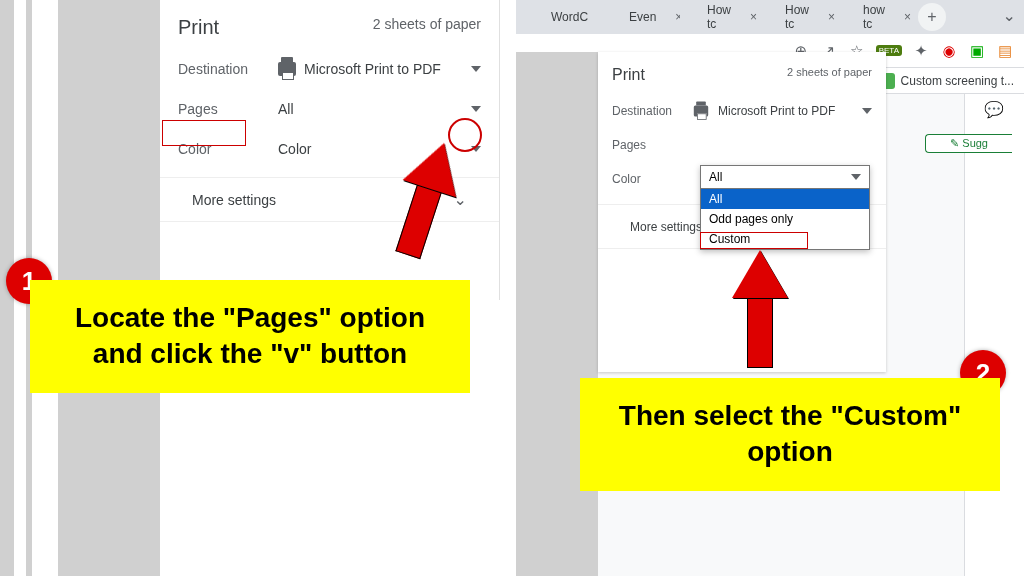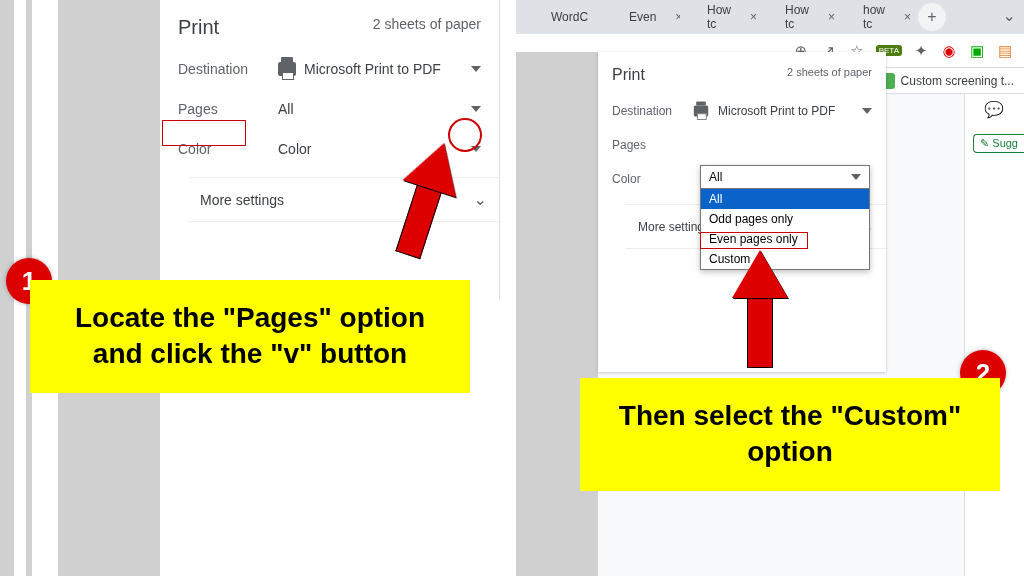--- a/index.html
+++ b/index.html
@@ -14,21 +14,21 @@
   .panel1 { position:absolute; left:160px; top:0; width:340px; height:300px; background:#fff; border-right:1px solid #e0e0e0;}
   .panel1 .hdr { display:flex; justify-content:space-between; padding:16px 18px 10px; }
   .panel1 .hdr .title { font-size:20px; color:#3c4043; }
   .panel1 .hdr .sheets { font-size:14px; color:#5f6368; }
 
   .row { display:flex; align-items:flex-start; padding:12px 18px; }
   .row .label { width:100px; font-size:14px; color:#5f6368; }
   .row .value { flex:1; display:flex; align-items:center; gap:8px; font-size:14px; color:#3c4043; }
   .triangle { width:0;height:0;border-left:5px solid transparent;border-right:5px solid transparent;border-top:6px solid #5f6368; }
 
-  .ms-row { display:flex; justify-content:space-between; align-items:center; padding:12px 12px; font-size:14px; color:#3c4043; border-top:1px solid #eee; border-bottom:1px solid #eee; margin-top:8px;margin-left:28px;}
+  .ms-row { display:flex; justify-content:space-between; align-items:center; padding:12px 32px; font-size:14px; color:#3c4043; border-top:1px solid #eee; border-bottom:1px solid #eee; margin-top:8px;}
   .chev { font-size:16px; color:#5f6368; }
 
   
   .redbox { position:absolute; border:1.5px solid #c00; }
   .redcircle { position:absolute; border:2px solid #c00; border-radius:50%; }
 
   
   .arrow { position:absolute; }
   .arrow .head { width:0;height:0;border-left:28px solid transparent;border-right:28px solid transparent;border-bottom:48px solid #d00; filter:drop-shadow(1px 1px 0 #000);}
   .arrow .stem { width:26px; height:70px; background:#d00; margin:0 auto; border:1px solid #000; border-top:none; }
@@ -50,21 +50,21 @@
 
   .toolbar { height:34px; background:#fff; border-bottom:1px solid #dadce0; display:flex; align-items:center; justify-content:flex-end; padding:0 10px; gap:10px;}
   .toolbar .ico { width:18px; height:18px; font-size:15px; color:#5f6368; display:flex; align-items:center; justify-content:center;}
   .beta { font-size:8px; background:#4d7c0f; color:#fff; padding:1px 3px; border-radius:3px;}
 
   .bookmarks { height:26px; background:#fff; border-bottom:1px solid #dadce0; display:flex; align-items:center; justify-content:flex-end; padding-right:10px; gap:6px; font-size:12px; color:#3c4043;}
   .bookmarks .ico { width:16px; height:16px; background:#4caf50; border-radius:3px; display:inline-block;}
 
   .docarea { position:absolute; left:0; right:0; top:94px; bottom:0; background:#f8f9fa; }
   .docright { position:absolute; right:0; top:0; width:60px; height:100%; background:#fff; border-left:1px solid #dadce0; padding-top:6px; display:flex; flex-direction:column; align-items:center; gap:14px;}
-  .sugg { position:absolute; right:0; top:40px; font-size:11px; color:#1a7f37; border:1px solid #1a7f37; border-right:none; padding:2px 6px; background:#fff; border-radius:4px 0 0 4px;}
+  .sugg { position:absolute; right:12px; top:40px; font-size:11px; color:#1a7f37; border:1px solid #1a7f37; border-right:none; padding:2px 24px; background:#fff; border-radius:4px 0 0 4px;}
 
   
   .panel2 { position:absolute; left:598px; top:52px; width:288px; height:320px; background:#fff; box-shadow:0 1px 3px rgba(0,0,0,.2); }
   .panel2 .hdr { display:flex; justify-content:space-between; padding:14px 14px 10px; }
   .panel2 .hdr .title { font-size:16px; color:#3c4043; }
   .panel2 .hdr .sheets { font-size:11px; color:#5f6368; }
   .panel2 .row { padding:10px 14px; }
   .panel2 .row .label { width:80px; font-size:12px; }
   .panel2 .row .value { font-size:12px; }
 
@@ -208,21 +208,20 @@
   </div>
 </div>
 
 <div class="dropdown">
   <div class="sel">
     <span>All</span>
     <span class="triangle"></span>
   </div>
   <div class="opt hl">All</div>
   <div class="opt">Odd pages only</div>
-  <div class="opt">Even pages only</div>
   <div class="opt">Custom</div>
 </div>
 <div class="redbox" style="left:700px; top:232px; width:108px; height:17px;"></div>
 
 <div class="arrow up" style="left:732px; top:250px;">
   <div class="head"></div>
     <div class="stem"></div>
 </div>
 
 <div class="numbadge" style="left:960px; top:350px;">2</div>

